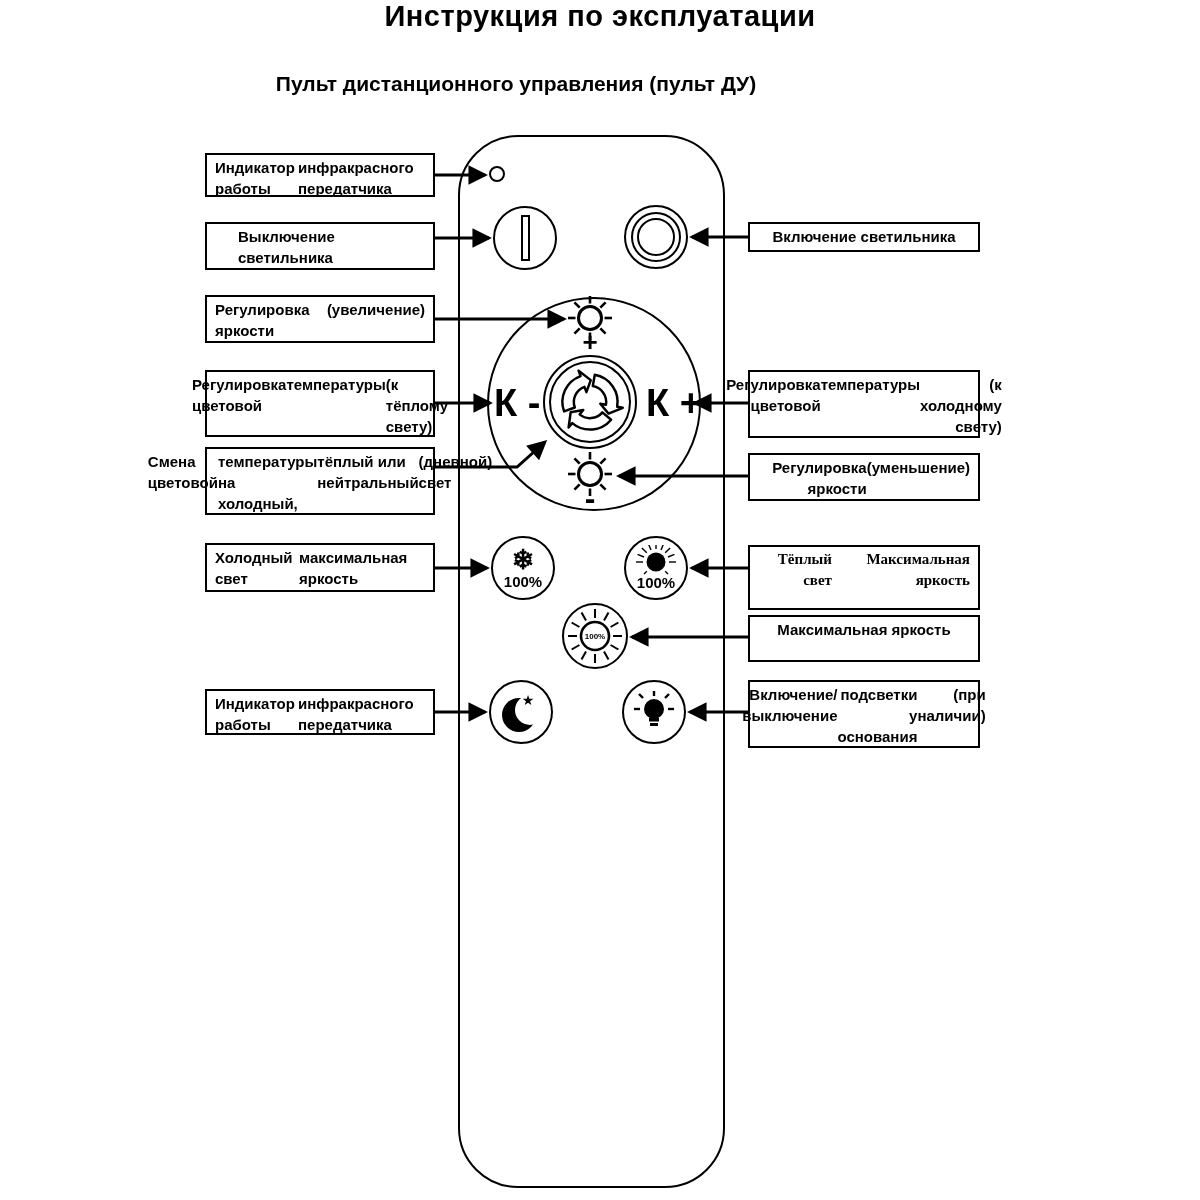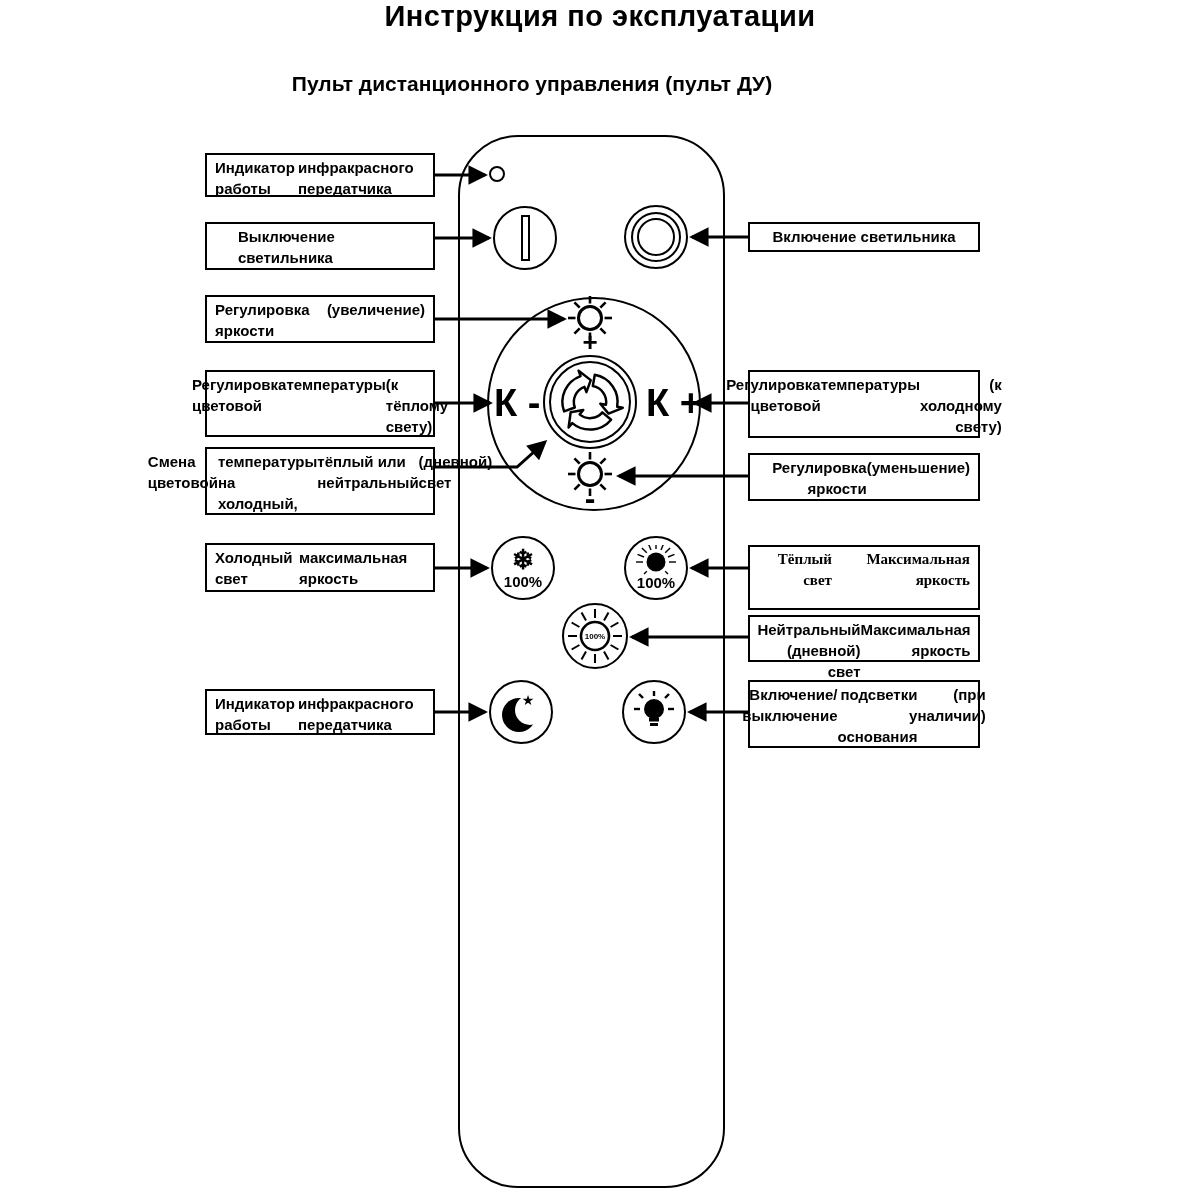--- a/index.html
+++ b/index.html
@@ -1,20 +1,20 @@
 <!DOCTYPE html>
 <html><head>
 <meta charset="utf-8">
 <style>
   html,body{margin:0;padding:0;background:#fff;}
   body{width:1200px;height:1200px;font-family:"Liberation Sans",sans-serif;color:#000;}
   .stage{position:relative;width:1200px;height:1200px;background:#fff;overflow:hidden;}
   .title{position:absolute;left:0;top:0;width:1200px;text-align:center;
          font-size:29px;font-weight:bold;letter-spacing:.5px;}
-  .subtitle{position:absolute;left:16px;top:72px;width:1032px;text-align:center;
+  .subtitle{position:absolute;left:0;top:72px;width:1032px;text-align:center;
          font-size:21px;font-weight:bold;}
   .remote{position:absolute;left:458px;top:135px;width:267px;height:1053px;
          border:2.5px solid #000;border-radius:60px;background:#fff;box-sizing:border-box;}
   .box{position:absolute;border:2.5px solid #000;background:#fff;box-sizing:border-box;
        display:flex;flex-direction:row;justify-content:center;
        font-size:15px;font-weight:bold;line-height:21px;padding:2px 8px;z-index:2;}
   .box.left{left:205px;width:230px;text-align:left;}
   .box.right{left:748px;width:232px;text-align:right;}
   .circle{position:absolute;border:2.5px solid #000;border-radius:50%;background:#fff;
        box-sizing:border-box;display:flex;flex-direction:column;align-items:center;
@@ -212,21 +212,20 @@
   </div>
   <div class="box right" style="top:453px;height:48px;">
     <div>Регулировка яркости</div>
     <div>(уменьшение)</div>
   </div>
   <div class="box right" style="top:545px;height:65px;font-family:Liberation Serif, serif;">
     <div>Тёплый свет</div>
     <div>Максимальная яркость</div>
   </div>
   <div class="box right" style="top:615px;height:47px;">
-    <div>Нейтральный (дневной) свет</div>
     <div>Максимальная яркость</div>
   </div>
   <div class="box right" style="top:680px;height:68px;">
     <div>Включение/выключение</div>
     <div>подсветки у основания</div>
     <div>(при наличии)</div>
   </div>
 
   <svg class="overlay" width="1200" height="1200" viewBox="0 0 1200 1200">
     <defs>

